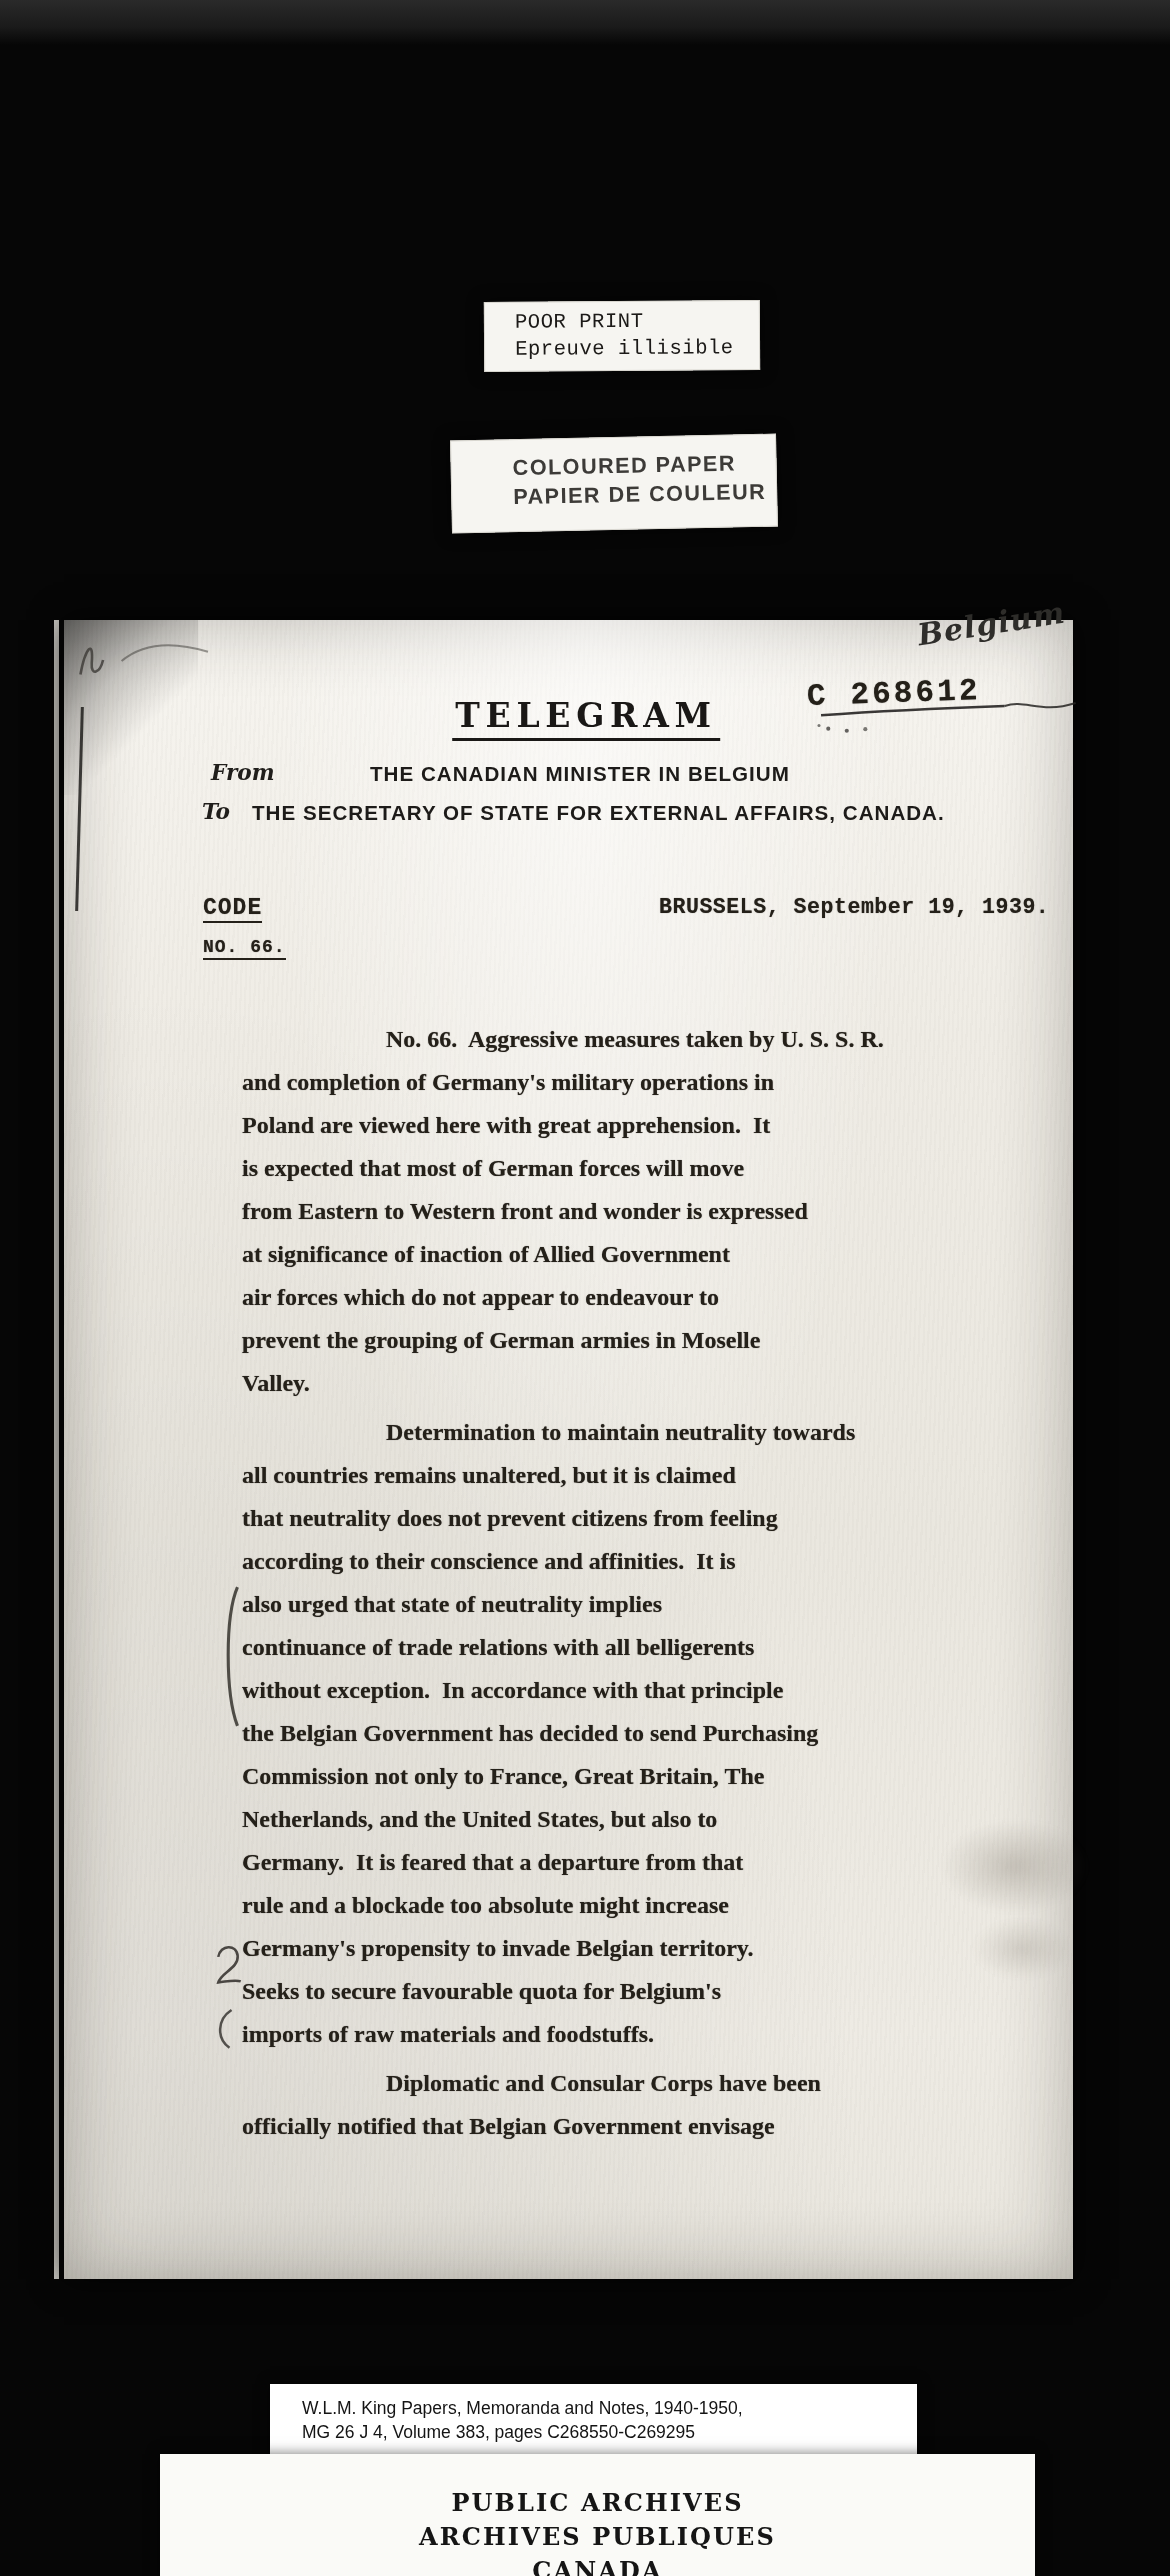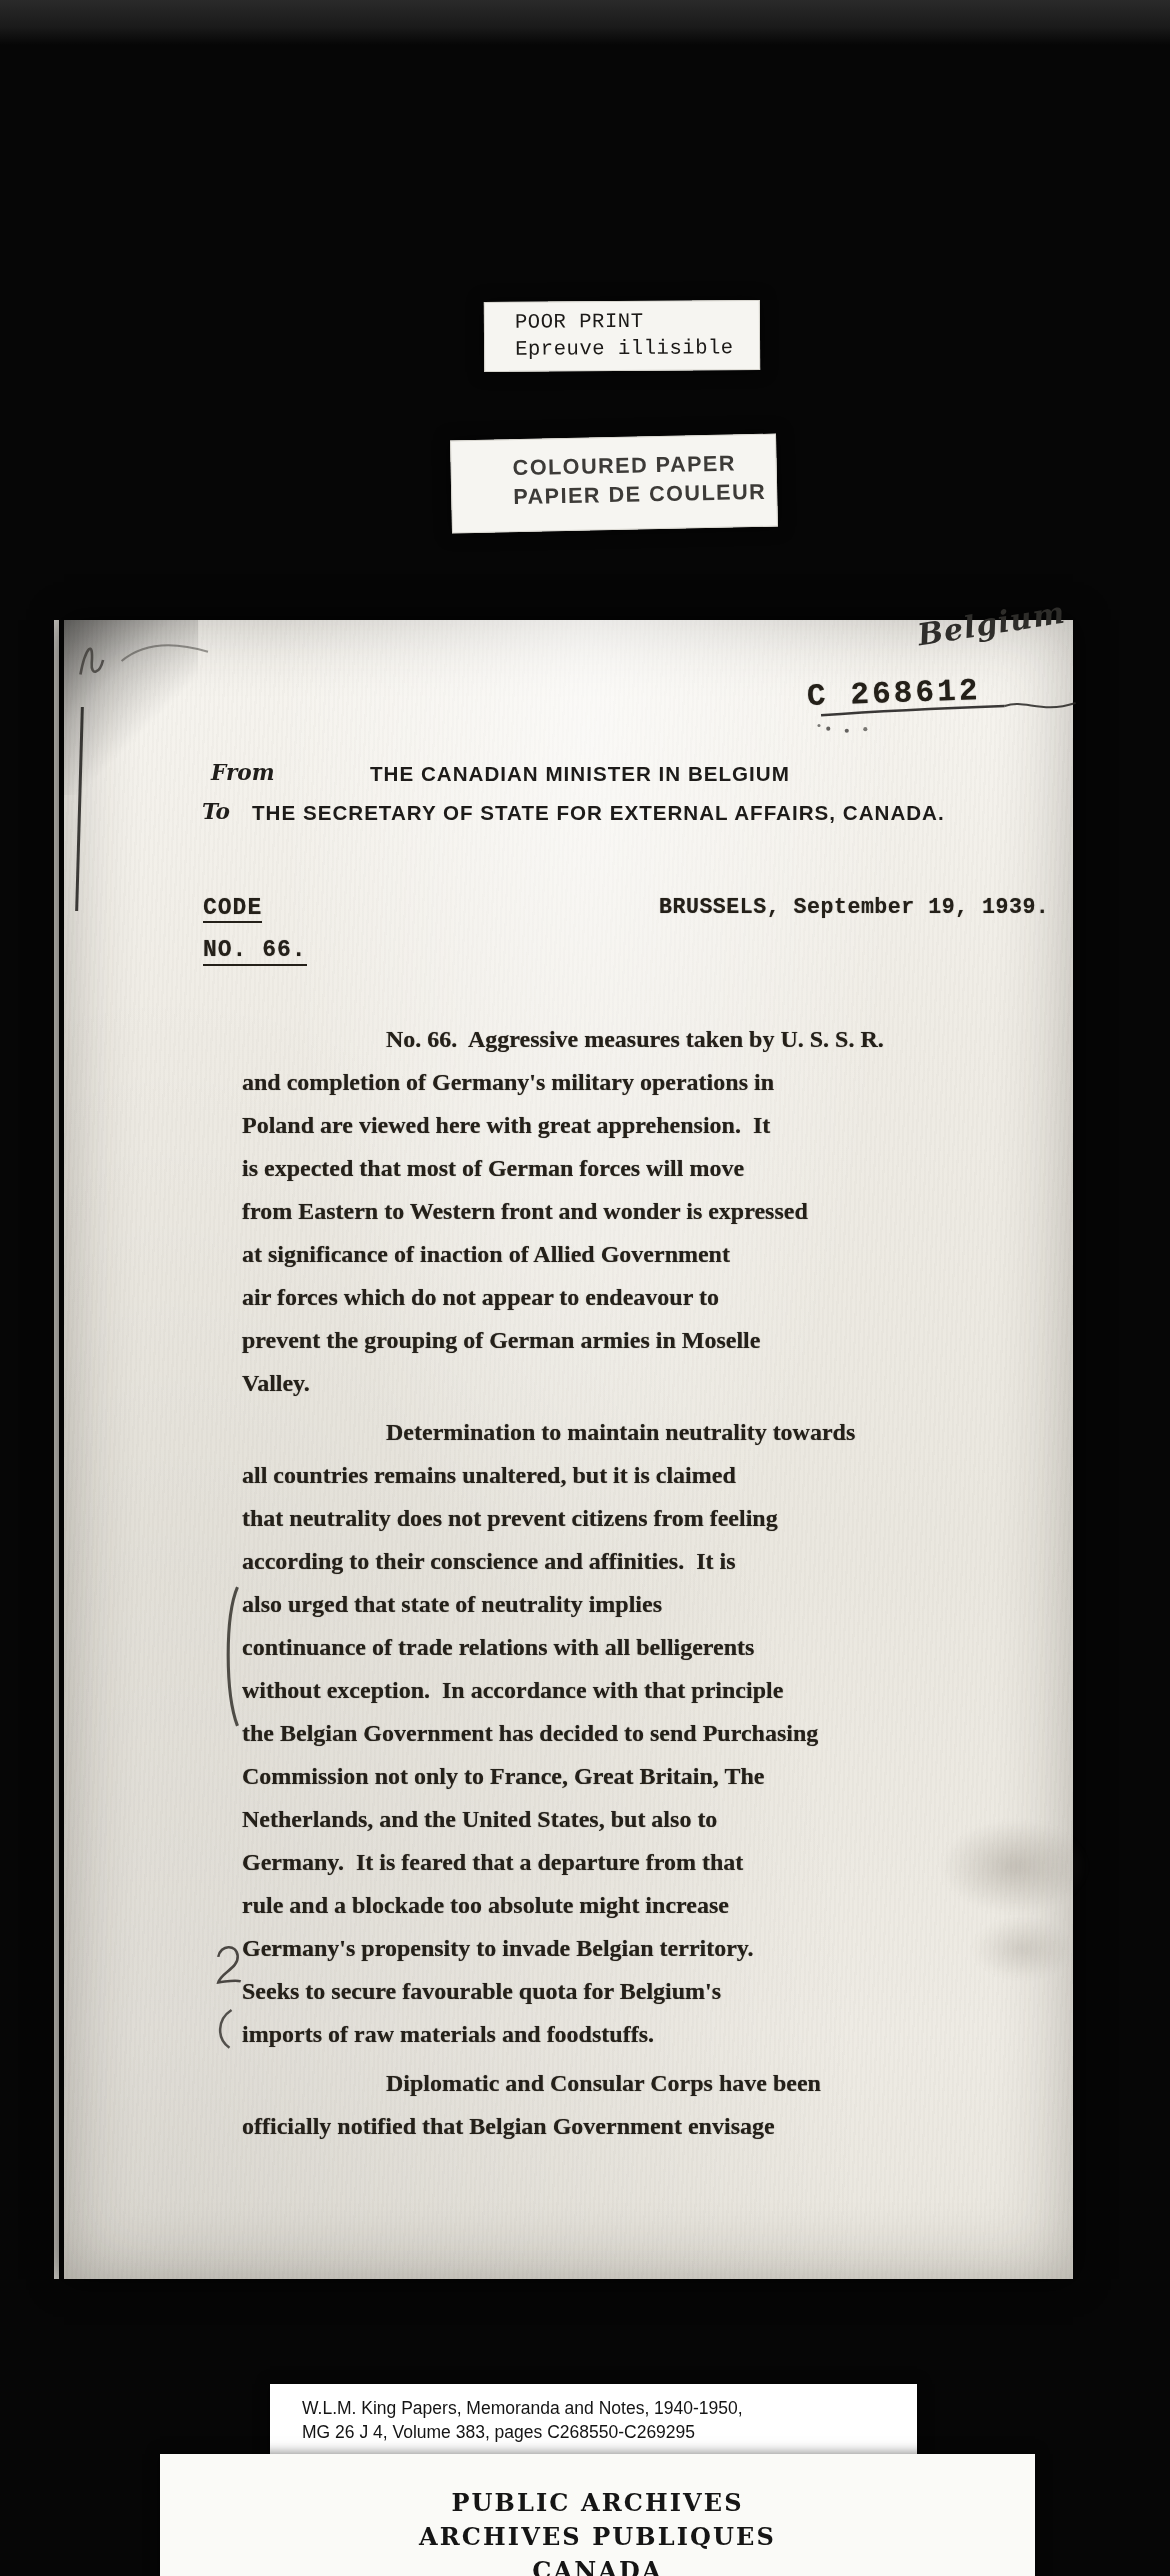--- a/index.html
+++ b/index.html
@@ -110,21 +110,21 @@
   .typed {
     font-family: "Liberation Mono", "DejaVu Sans Mono", monospace;
     font-weight: 700; color: #242019;
     text-shadow: 0 0 1px rgba(35,30,25,0.55);
   }
   .code-label {
     position: absolute; left: 139px; top: 275px; font-size: 23px;
     border-bottom: 2.6px solid #242019; padding-bottom: 0; letter-spacing: 1px;
   }
   .doc-no {
-    position: absolute; left: 139px; top: 317px; font-size: 23px;
+    position: absolute; left: 139px; top: 317px; font-size: 18px;
     border-bottom: 2.6px solid #242019; padding-bottom: 1px; letter-spacing: 1px;
   }
   .dateline { position: absolute; left: 595px; top: 275px; font-size: 21.6px; letter-spacing: 0.5px; }
   
   .body-block { position: absolute; left: 178px; top: 398px; width: 791px; }
   .para {
     margin: 0 0 6.2px 0;
     font-size: 24px; line-height: 43px;
     white-space: pre-wrap;
     text-indent: 144px;
@@ -187,20 +187,21 @@
   <div class="stamp typed">C 268612</div>
   <svg class="stamp-marks" width="280" height="72" viewBox="0 0 543 140">
     <path d="M 48 90 C 160 82, 290 76, 405 72" fill="none" stroke="#262422" stroke-width="5" opacity="0.9"></path>
     <path d="M 405 72 C 445 58, 475 88, 543 66" fill="none" stroke="#262422" stroke-width="4" opacity="0.85"></path>
     <circle cx="62" cy="116" r="4" fill="#262422" opacity="0.7"></circle>
     <circle cx="98" cy="120" r="4" fill="#262422" opacity="0.7"></circle>
     <circle cx="134" cy="117" r="4" fill="#262422" opacity="0.6"></circle>
     <circle cx="44" cy="110" r="3" fill="#262422" opacity="0.6"></circle>
   </svg>
 
+  <h1 class="title">TELEGRAM</h1>
 
   <span class="script-label from-label">From</span>
   <span class="header-value from-value">THE CANADIAN MINISTER IN BELGIUM</span>
 
   <span class="script-label to-label">To</span>
   <span class="header-value to-value">THE SECRETARY OF STATE FOR EXTERNAL AFFAIRS, CANADA.</span>
 
   <span class="typed code-label">CODE</span>
   <span class="typed dateline">BRUSSELS, September 19, 1939.</span>
   <span class="typed doc-no">NO. 66.</span>

